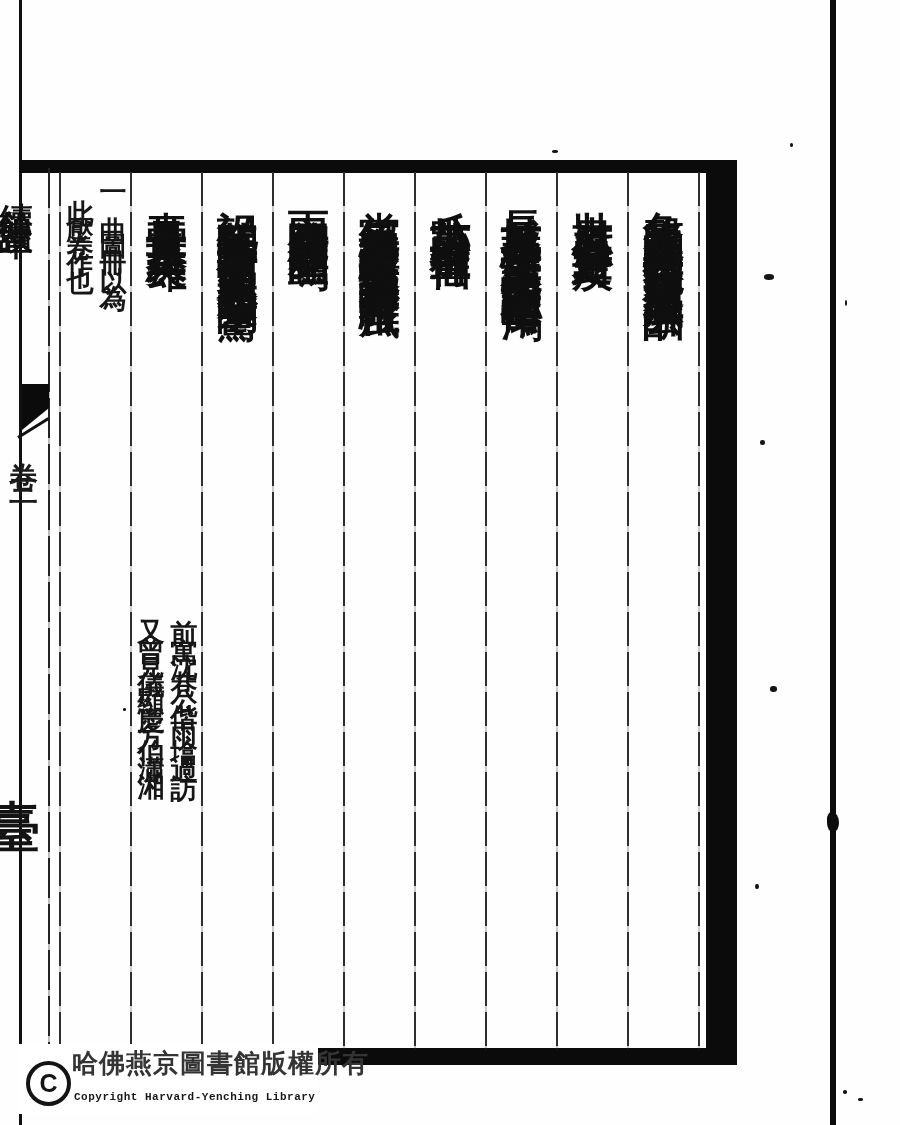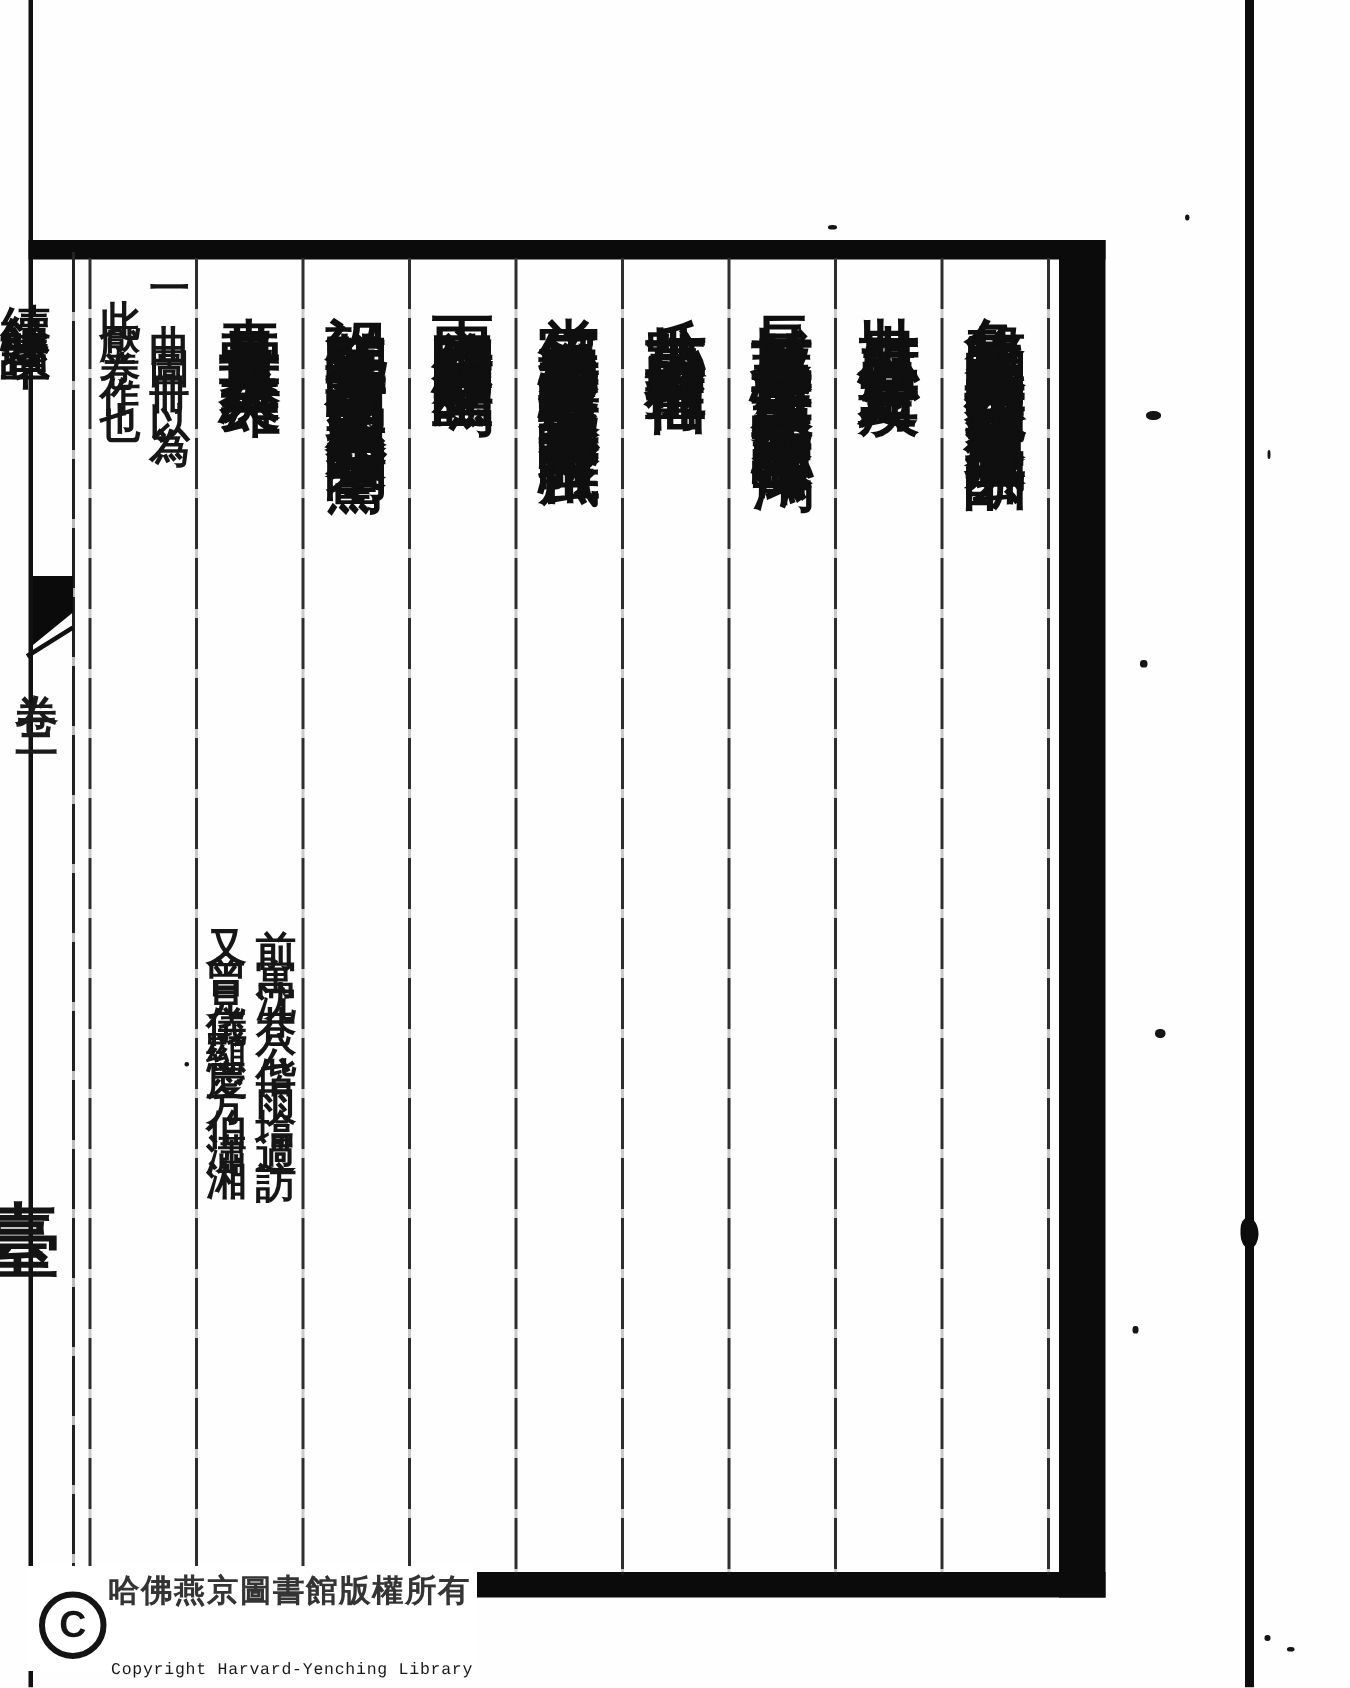--- a/index.html
+++ b/index.html
@@ -68,27 +68,27 @@
   .stamp{position:absolute;left:18px;top:1044px;width:300px;height:70px;background:#ffffff;}
   .stamp-circle{
     position:absolute;left:8px;top:17px;width:37px;height:37px;
     border:4px solid #141414;border-radius:50%;
     display:flex;align-items:center;justify-content:center;
     font-family:"Liberation Sans","DejaVu Sans",sans-serif;
     font-size:25px;font-weight:700;color:#141414;
   }
   .stamp-cn{
     position:absolute;left:54px;top:2px;width:246px;
-    font-size:21px;letter-spacing:1px;font-weight:700;color:#343434;
+    font-size:26px;letter-spacing:1px;font-weight:700;color:#343434;
     white-space:nowrap;
   }
   .stamp-en{
-    position:absolute;left:56px;top:64px;
+    position:absolute;left:56px;top:47px;
     font-family:"Liberation Mono","DejaVu Sans Mono",monospace;
-    font-size:11px;font-weight:400;letter-spacing:.5px;color:#181818;
+    font-size:11px;font-weight:700;letter-spacing:.5px;color:#181818;
     white-space:nowrap;
   }
 
   .speck{position:absolute;background:#151515;border-radius:45%;}
 </style>
 </head>
 <body>
 
 <div class="page">
 

